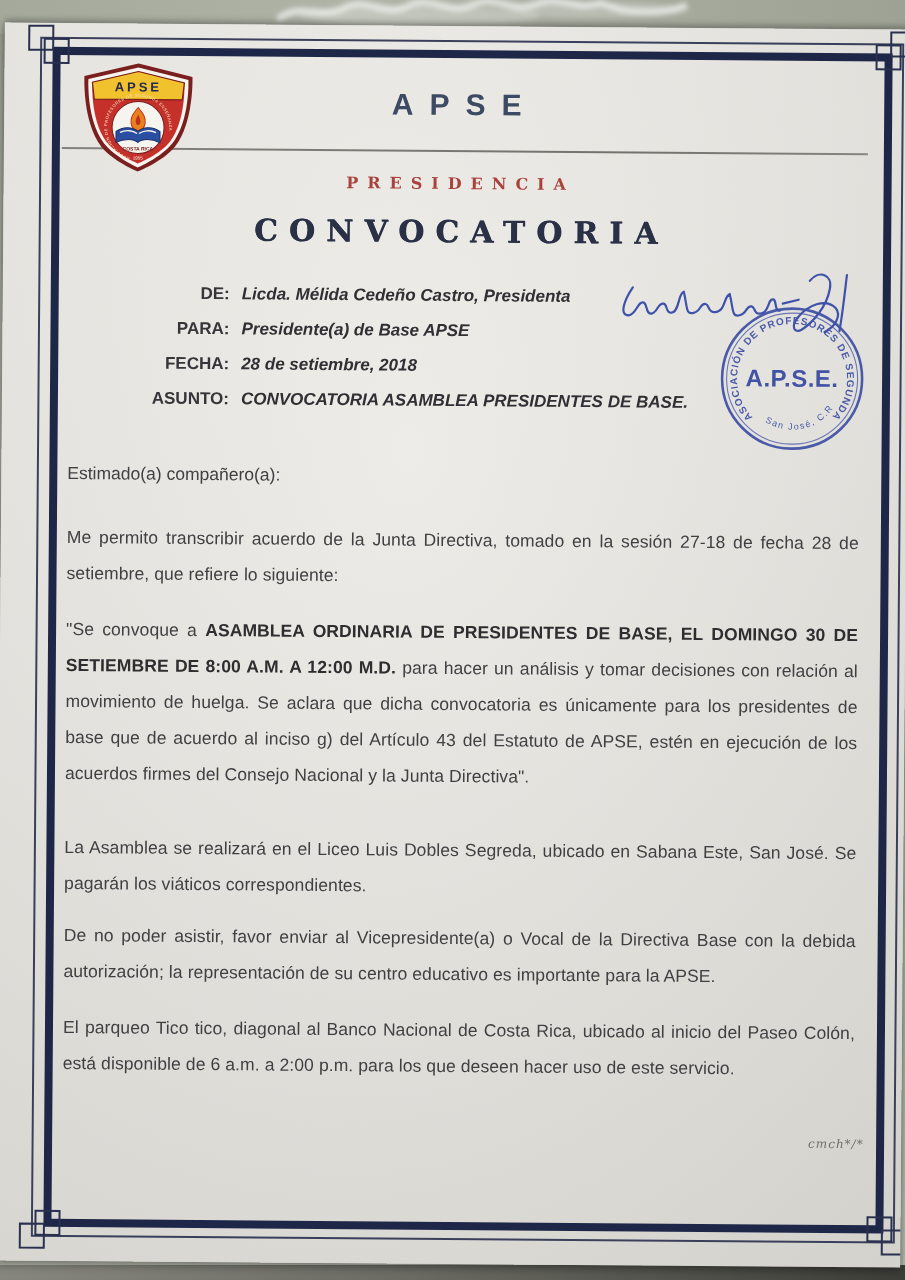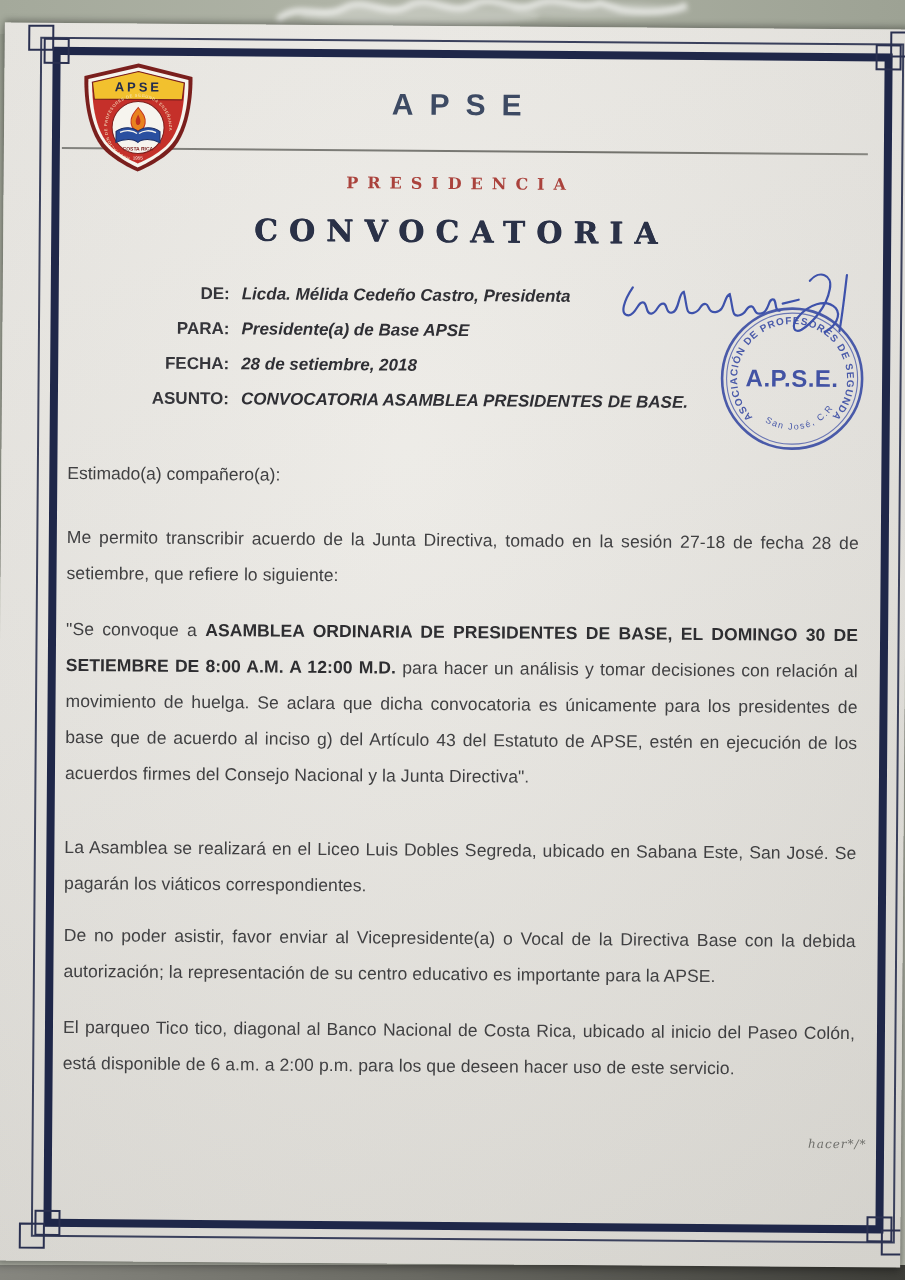--- a/index.html
+++ b/index.html
@@ -162,16 +162,16 @@
       <div class="greeting">Estimado(a) compañero(a):</div>
       <div class="letter-paragraphs">
           <p><span>Me permito transcribir acuerdo de la Junta Directiva, tomado en la sesión 27-18 de fecha 28 de setiembre, que refiere lo siguiente:</span></p>
           <p><span>"Se convoque a </span><span class="b">ASAMBLEA ORDINARIA DE PRESIDENTES DE BASE,</span><span> </span><span class="b">EL DOMINGO 30 DE SETIEMBRE DE 8:00 A.M. A 12:00 M.D.</span><span> para hacer un análisis y tomar decisiones con relación al movimiento de huelga.  Se aclara que dicha convocatoria es únicamente para los presidentes de base que de acuerdo al inciso g) del Artículo 43 del Estatuto de APSE, estén en ejecución de los acuerdos firmes del Consejo Nacional y la Junta Directiva".</span></p>
           <p><span>La Asamblea se realizará en el Liceo Luis Dobles Segreda, ubicado en Sabana Este, San José.  Se pagarán los viáticos correspondientes.</span></p>
           <p><span>De no poder asistir, favor enviar al Vicepresidente(a) o Vocal de la Directiva Base con la debida autorización; la representación de su centro educativo es importante para la APSE.</span></p>
           <p><span>El parqueo Tico tico, diagonal al Banco Nacional de Costa Rica, ubicado al inicio del Paseo Colón, está disponible de 6 a.m. a 2:00 p.m. para los que deseen hacer uso de este servicio.</span></p>
         </div>
     </div>
 
-    <div class="footnote">hacer*/*</div>
+    <div class="footnote">cmch*/*</div>
 
   </div>
 </div>
 
 </body></html>

